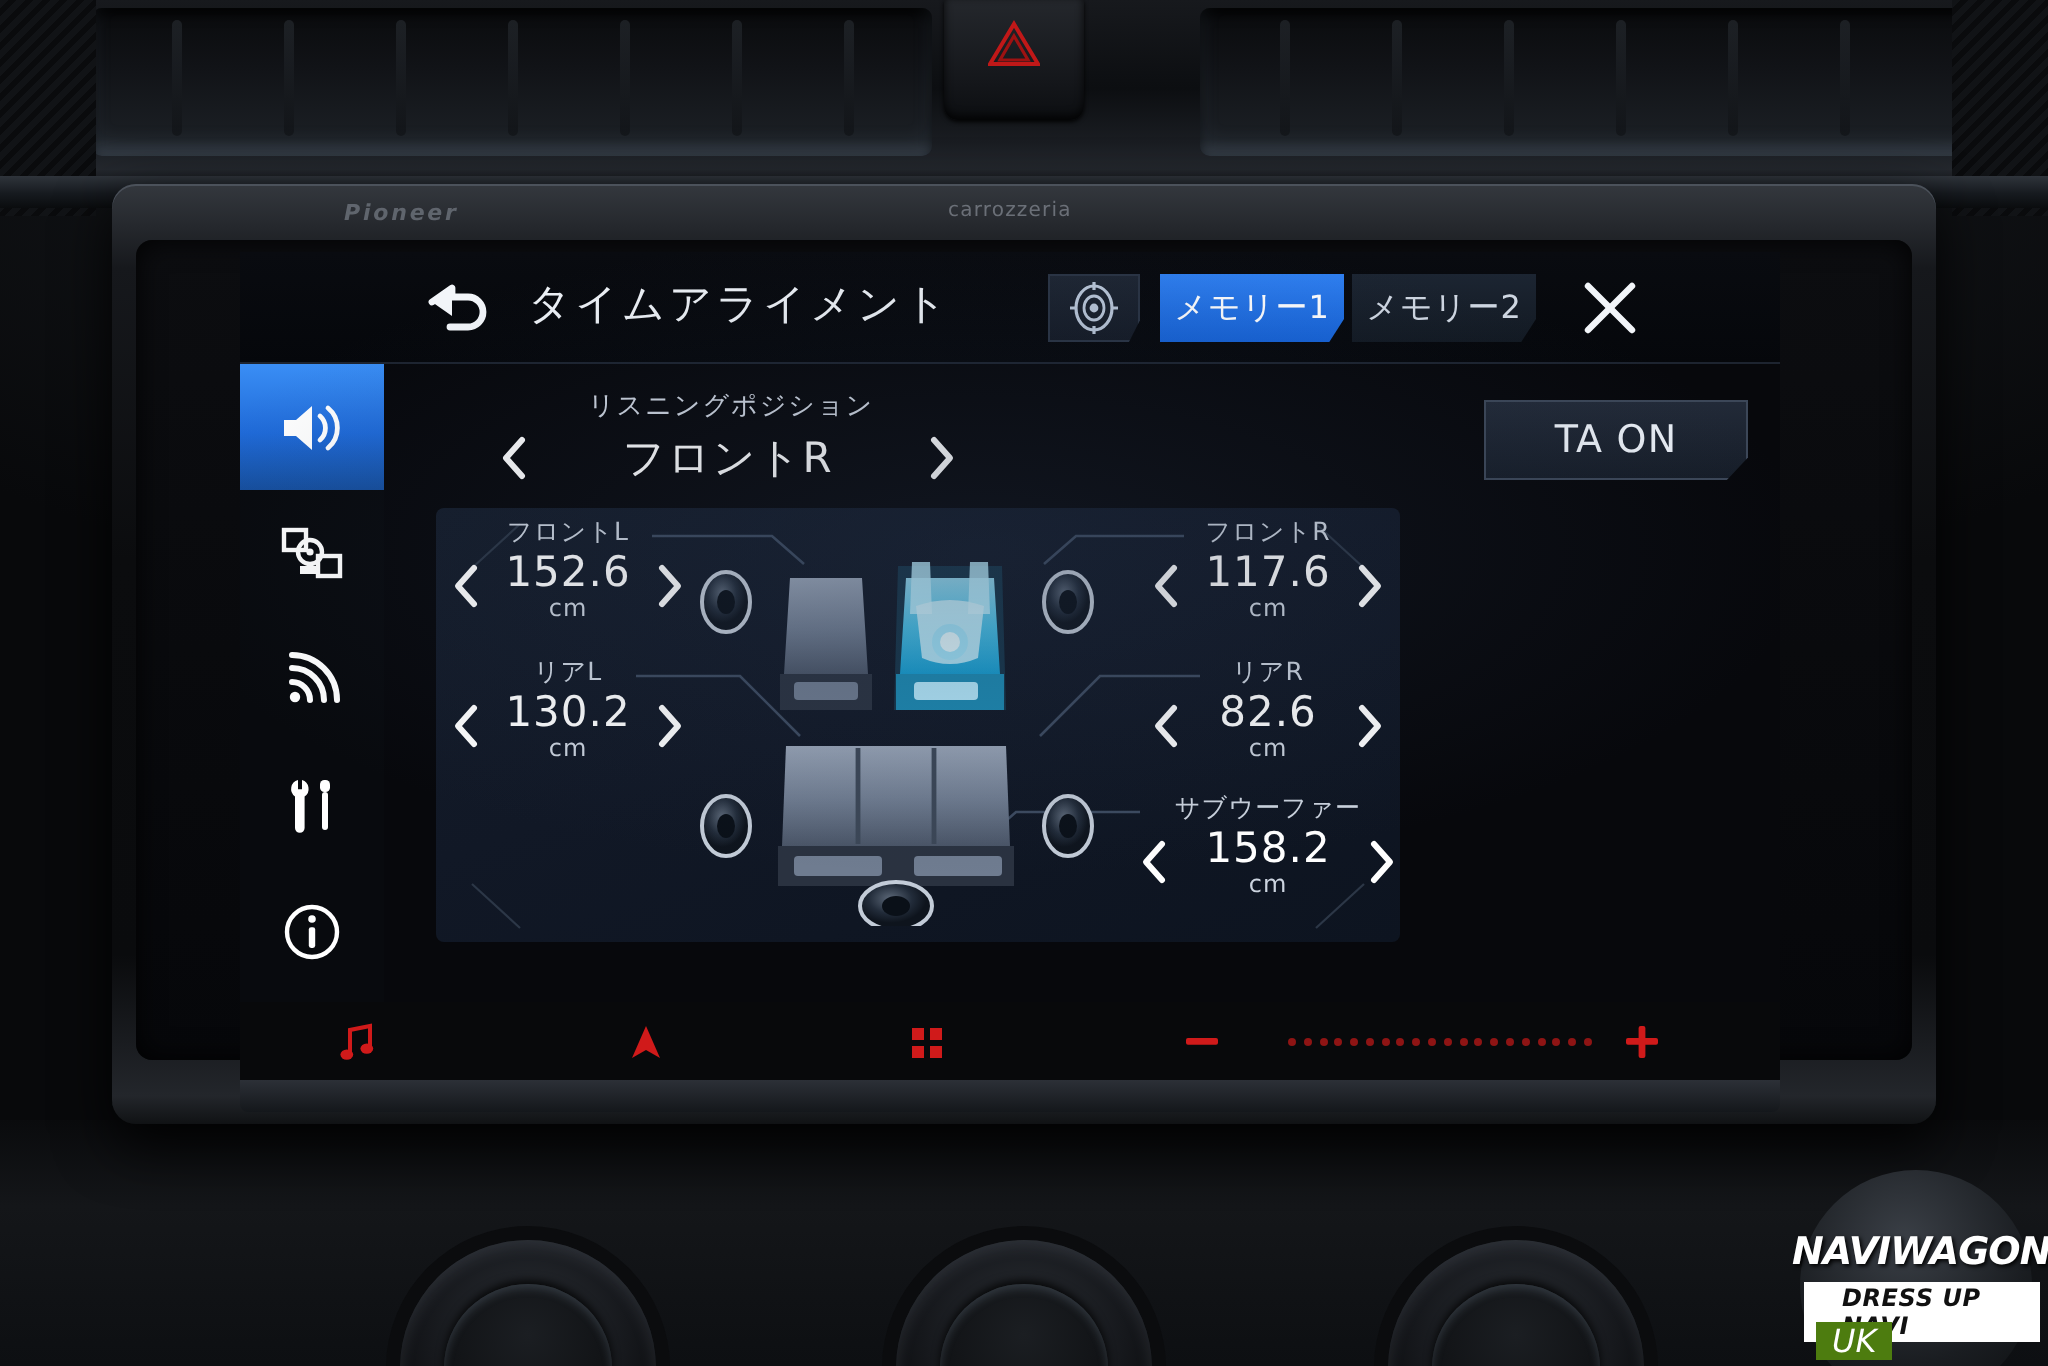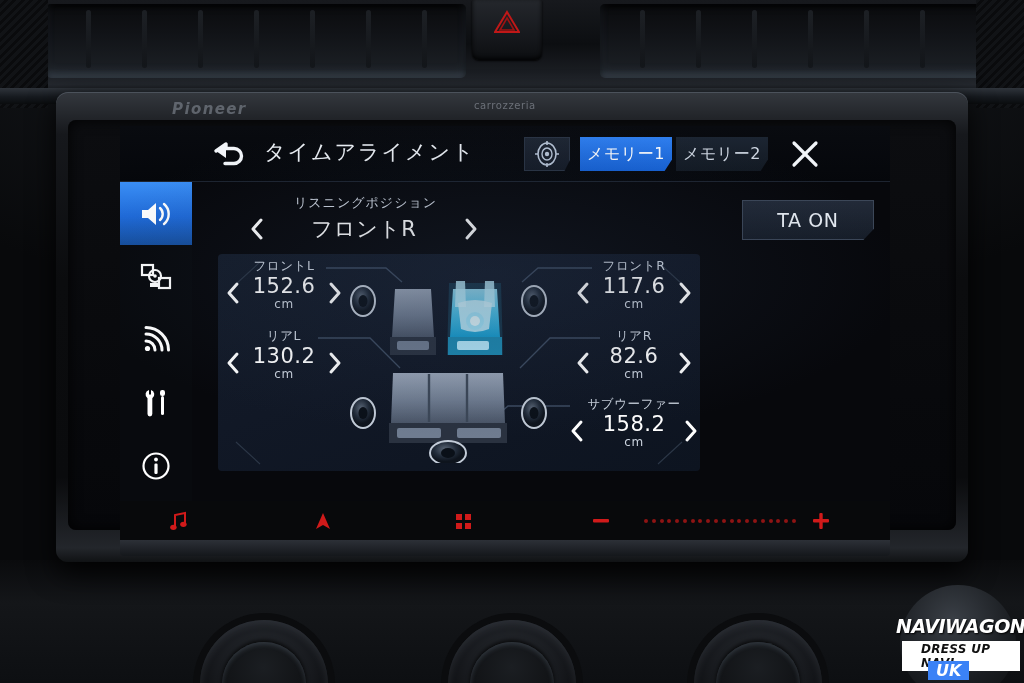--- a/index.html
+++ b/index.html
@@ -42,21 +42,21 @@
       box-shadow:inset 0 2px 5px rgba(160,180,205,.22),0 -2px 4px rgba(0,0,0,.8);}
   .knob.k1{left:200px;} .knob.k2{left:448px;} .knob.k3{left:694px;}
 
   
   .unit{position:absolute;left:56px;top:92px;width:912px;height:470px;border-radius:12px;
       background:linear-gradient(180deg,#34383e 0%,#16181c 9%,#0b0c0e 40%,#0a0b0d 82%,#23262b 97%,#101214 100%);
       box-shadow:0 10px 28px rgba(0,0,0,.9), inset 0 1px 0 rgba(190,205,225,.18);}
   .unit-inner{position:absolute;left:12px;top:28px;width:888px;height:410px;border-radius:8px;
       background:linear-gradient(180deg,#0c0d10,#06070a);
       box-shadow:inset 0 0 14px rgba(0,0,0,.9);}
-  .brand{position:absolute;top:8px;font-size:15px;letter-spacing:1.4px;color:#6f757e;opacity:.78;}
+  .brand{position:absolute;top:8px;font-size:11px;letter-spacing:1.4px;color:#6f757e;opacity:.78;}
   .brand.pioneer{left:116px;font-style:italic;font-weight:bold;}
   .brand.carrozzeria{left:418px;letter-spacing:.6px;font-size:10px;color:#7d828b;text-align:center;}
 
   
   .lcd{position:absolute;left:120px;top:126px;width:770px;height:375px;overflow:hidden;
       background:#07080c;}
   .lcd-glow{position:absolute;inset:0;background:
       radial-gradient(ellipse 75% 60% at 48% 40%, rgba(38,52,76,.30) 0%, rgba(10,14,22,0) 72%);
       pointer-events:none;}
 
@@ -109,21 +109,21 @@
   .voldots{position:absolute;top:17px;left:524px;width:152px;height:6px;display:flex;justify-content:space-between;align-items:center;}
   .voldots i{width:4px;height:4px;border-radius:50%;background:#8e1414;display:block;}
   .unit-foot{position:absolute;left:120px;top:540px;width:770px;height:16px;
       background:linear-gradient(180deg,#2c3037,#14171b);border-radius:0 0 4px 4px;}
 
   .wm{position:absolute;right:4px;bottom:6px;width:132px;height:74px;}
   .wm .wm1{position:absolute;left:8px;top:12px;font-size:19px;font-weight:bold;font-style:italic;color:#fff;letter-spacing:-.5px;
       text-shadow:1px 1px 2px #000;}
   .wm .wm2{position:absolute;left:14px;top:38px;background:#fff;color:#111;font-size:12px;font-weight:bold;
       font-style:italic;padding:1px 19px;letter-spacing:.3px;}
-  .wm .wm3{position:absolute;left:40px;top:58px;background:#3b82f6;color:#fff;font-size:16px;font-weight:bold;
+  .wm .wm3{position:absolute;left:20px;top:58px;background:#4d7c0f;color:#fff;font-size:16px;font-weight:normal;
       font-style:italic;padding:0 8px;}
   .wm-knob{position:absolute;right:8px;bottom:-18px;width:116px;height:116px;border-radius:50%;
       background:radial-gradient(circle at 45% 30%,#3a3f46,#1a1d21 60%,#0c0e10);}
 </style>
 </head>
 <body>
 
 <div id="stage">
 
   <div class="dash">

